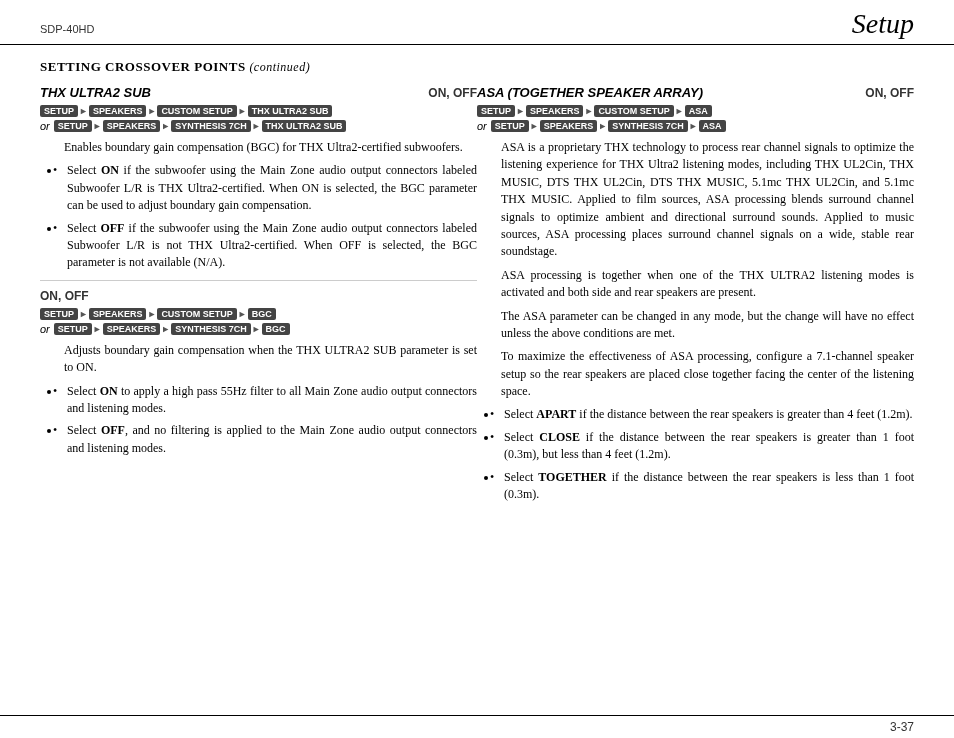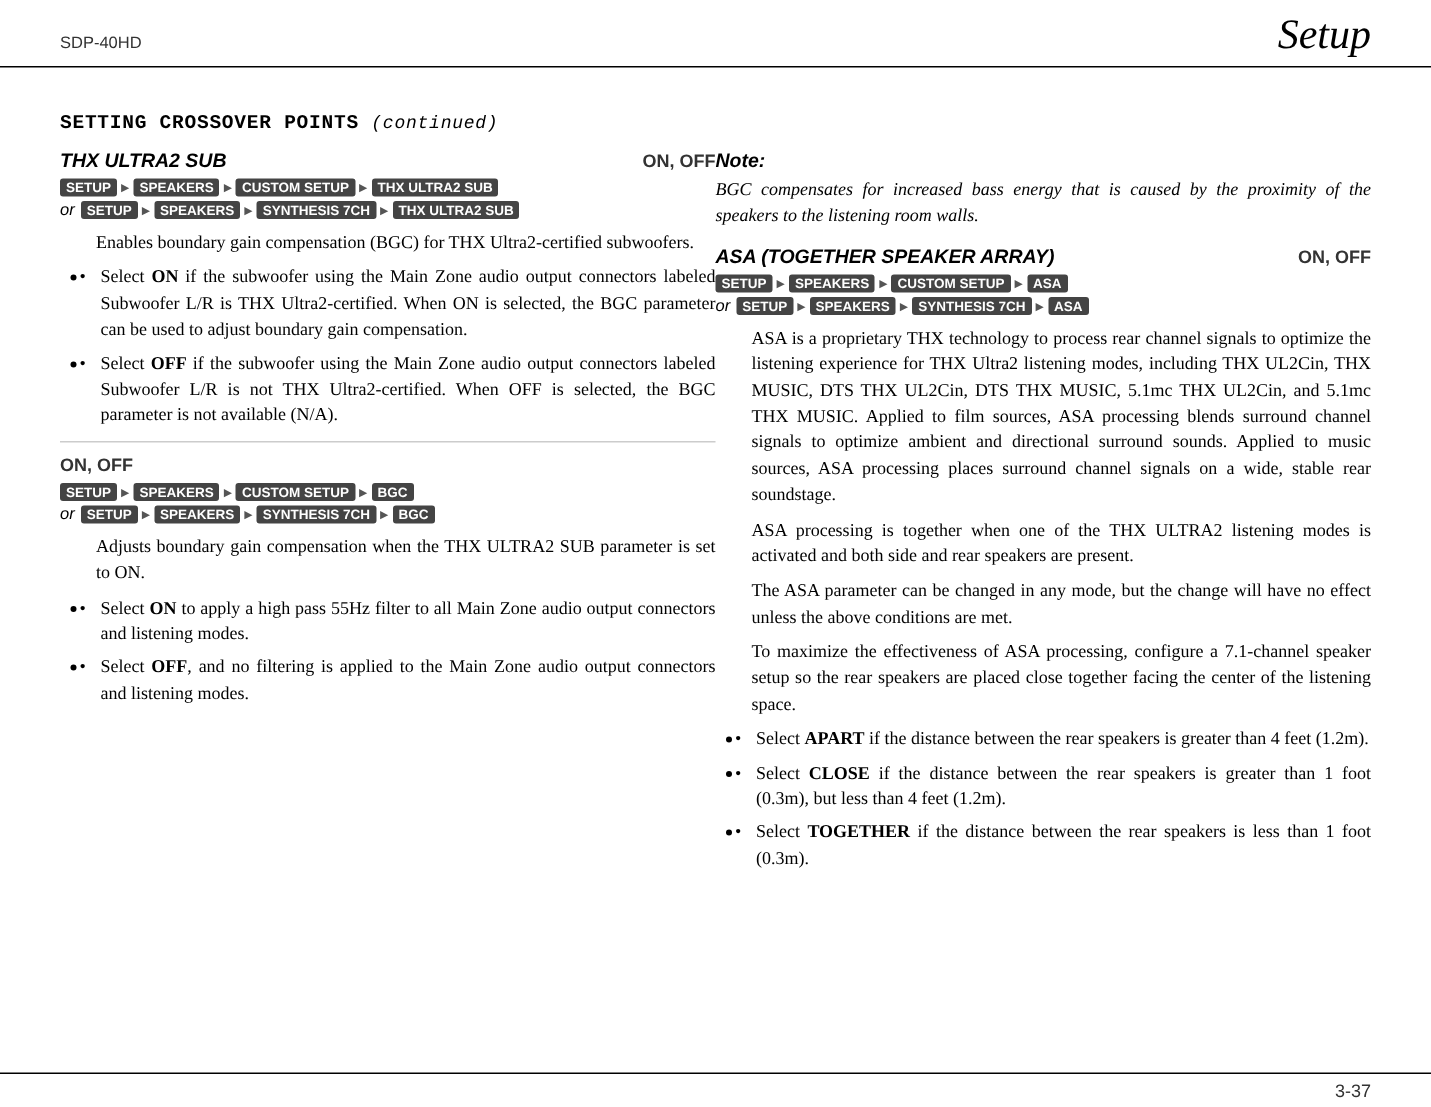--- a/index.html
+++ b/index.html
@@ -38,26 +38,25 @@
       color: #000;
     }
     
     .content {
       flex: 1;
       padding: 14px 40px 10px 40px;
       display: flex;
       flex-direction: column;
     }
     .page-title {
-      font-family: Liberation Mono, monospace;
+      font-family: Liberation Serif, serif;
       font-weight: bold;
       font-size: 13px;
       letter-spacing: 0.5px;
       margin-bottom: 10px;
-      margin-top: 15px;
     }
     .page-title span.continued {
       font-weight: normal;
       font-style: italic;
       font-size: 12px;
     }
     
     .two-col {
       display: flex;
       flex: 1;
@@ -272,24 +271,20 @@
           </li>
           <li class="bullet-item">
             <span>Select </span><span class="bold">OFF</span><span>, and no filtering is applied to the Main Zone audio output connectors and listening modes.</span>
           </li>
         </ul>
 
       </div>
 
       <div class="col-right">
 
-        <div class="note-box">
-          <div class="note-title">Note:</div>
-          <p class="note-text">BGC compensates for increased bass energy that is caused by the proximity of the speakers to the listening room walls.</p>
-        </div>
 
         <div class="section-header">
           <span class="section-title">ASA (TOGETHER SPEAKER ARRAY)</span>
           <span class="section-onoff">ON, OFF</span>
         </div>
 
         <div class="nav-path">
           <span class="nav-btn">SETUP</span>
           <span class="nav-arrow">►</span>
           <span class="nav-btn">SPEAKERS</span>

